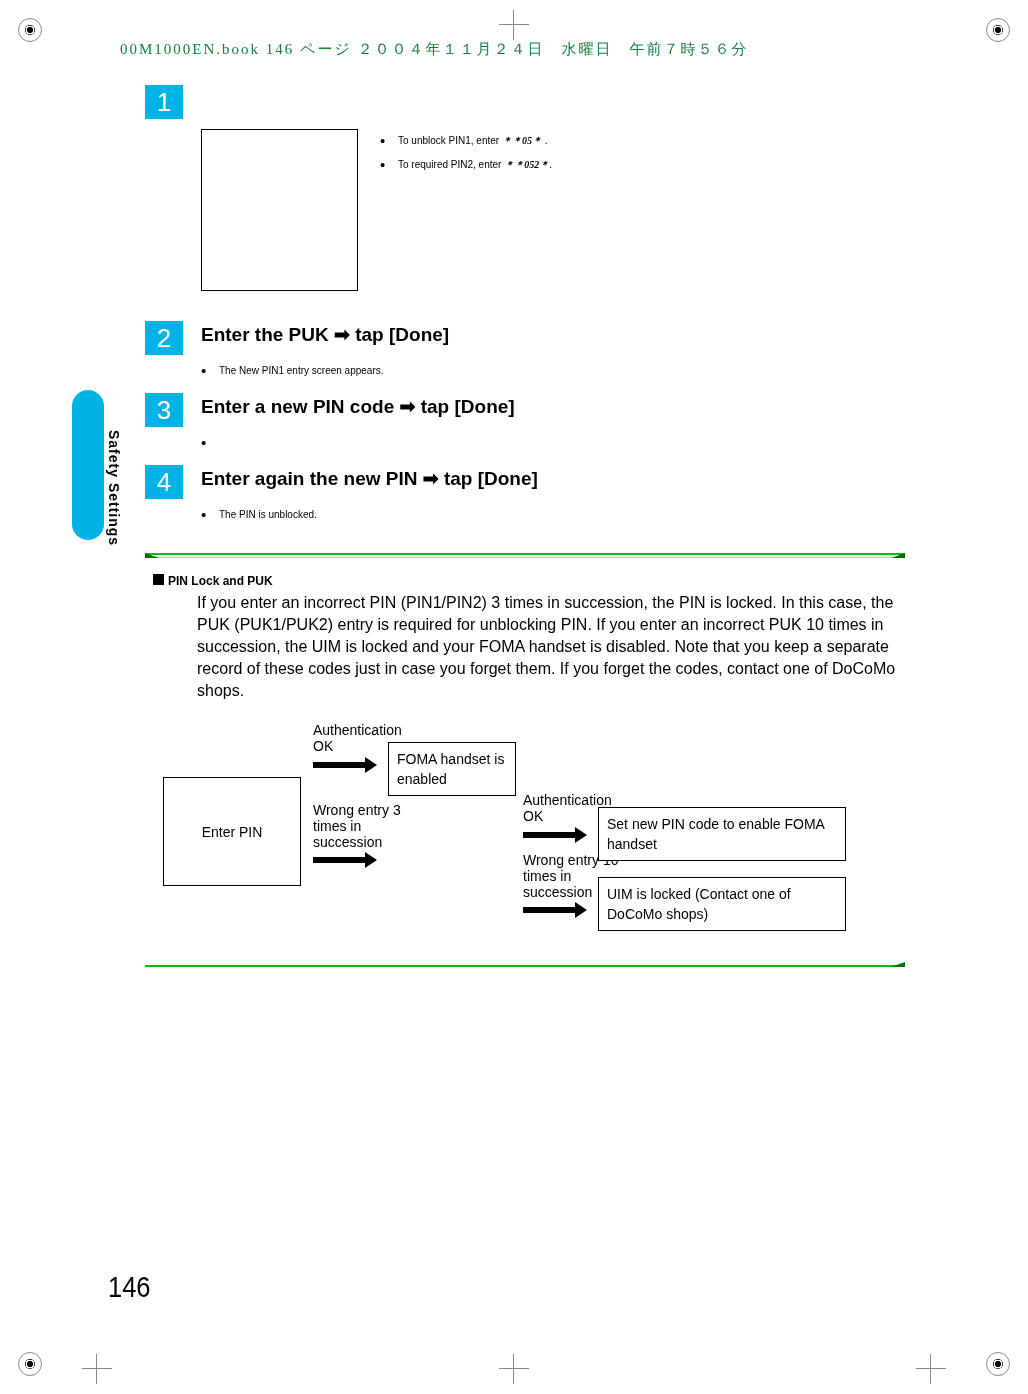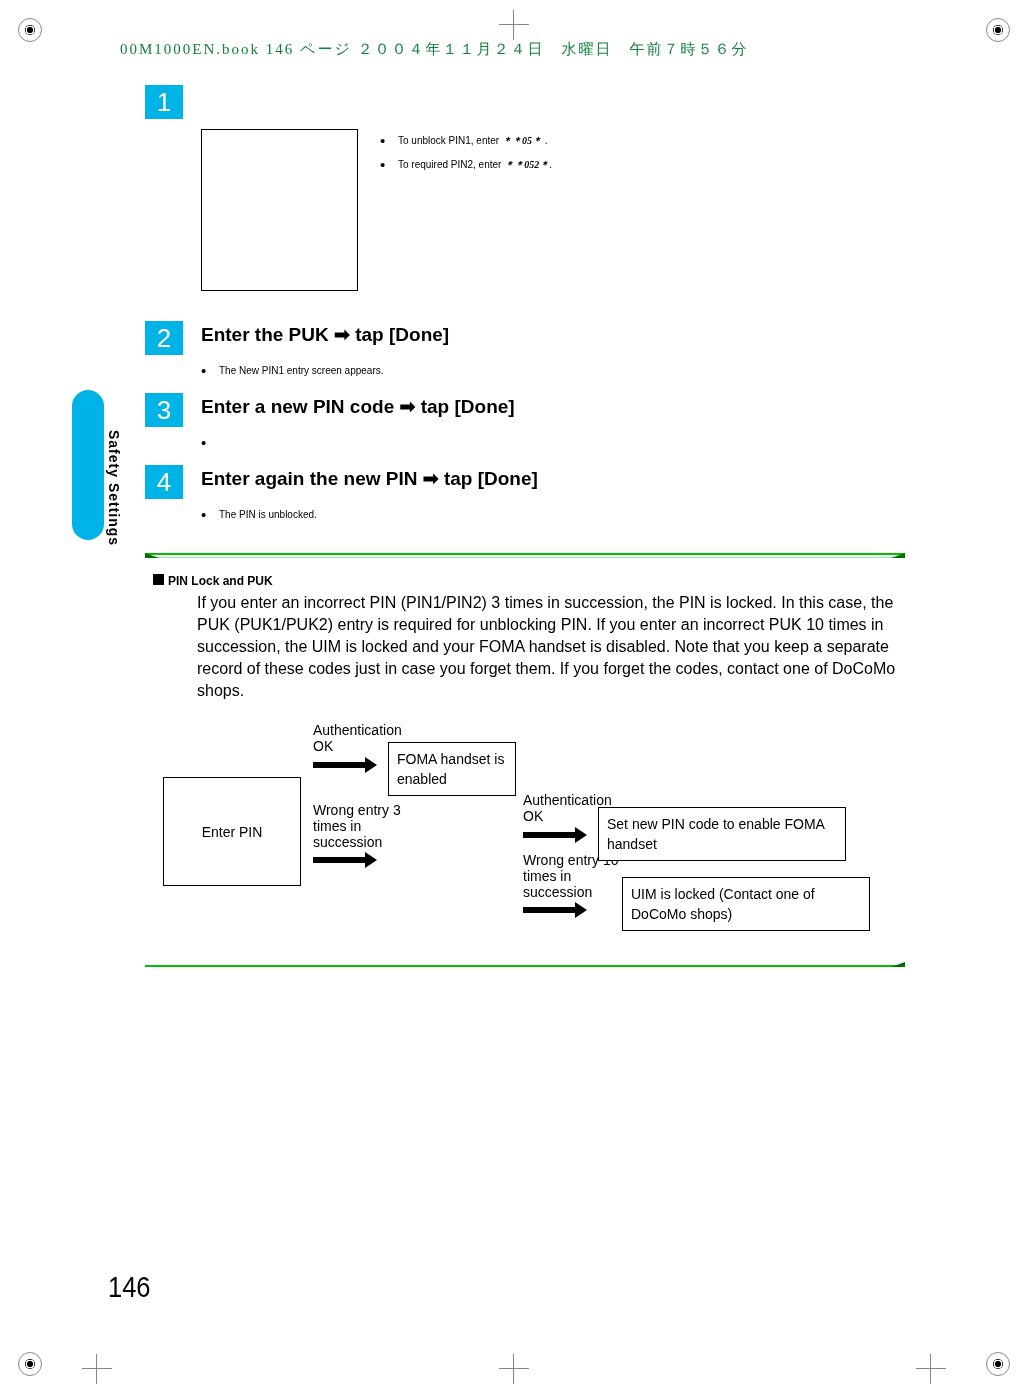--- a/index.html
+++ b/index.html
@@ -324,21 +324,21 @@
       <div class="dbox" style="left:225px; top:20px; width:110px;">FOMA handset is enabled</div>
 
 
       <div class="dlabel" style="left:360px; top:70px; width:100px;">Authentication OK</div>
       <div class="arrow-r" style="left:360px; top:110px; width:52px;"></div>
 
       <div class="dlabel" style="left:360px; top:130px; width:100px;">Wrong entry 10 times in succession</div>
       <div class="arrow-r" style="left:360px; top:185px; width:52px;"></div>
 
       <div class="dbox" style="left:435px; top:85px; width:230px;">Set new PIN code to enable FOMA handset</div>
-      <div class="dbox" style="left:435px; top:155px; width:230px;margin-left:24px;">UIM is locked (Contact one of DoCoMo shops)</div>
+      <div class="dbox" style="left:435px; top:155px; width:230px;">UIM is locked (Contact one of DoCoMo shops)</div>
     </div>
 
     <div class="hr-bottom"></div>
 
   </div>
 
   <div class="page-num">146</div>
 
 </div>
 

